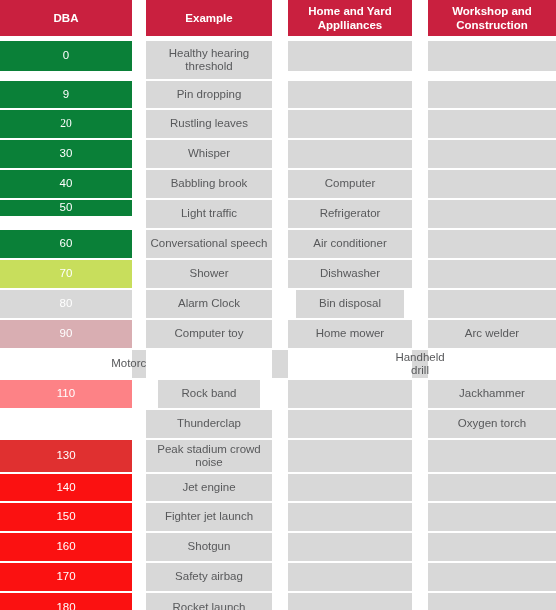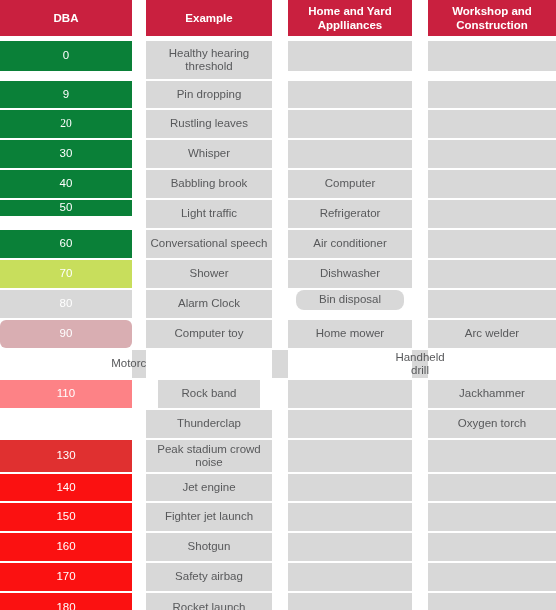--- a/index.html
+++ b/index.html
@@ -158,26 +158,26 @@
         <div class="gap"></div>
         <div class="cell txt-cell" style="height: 28px; margin: 1px 0px;">Dishwasher</div>
         <div class="gap"></div>
         <div class="cell empty-cell" style="height: 28px; margin: 1px 0px;"></div>
       </div>
       <div class="data-row">
         <div class="cell dba-cell" style="background: rgb(216, 216, 216); height: 28px; margin: 1px 0px;">80</div>
         <div class="gap"></div>
         <div class="cell txt-cell" style="height: 28px; margin: 1px 0px;">Alarm Clock</div>
         <div class="gap"></div>
-        <div class="cell txt-cell" style="height: 20px; margin: 1px 8px; border-radius: 8px;">Bin disposal</div>
-        <div class="gap"></div>
-        <div class="cell empty-cell" style="height: 28px; margin: 1px 0px;"></div>
-      </div>
-      <div class="data-row">
-        <div class="cell dba-cell" style="background: rgb(217, 174, 178); height: 28px; margin: 1px 0px; border-radius: 6px;">90</div>
+        <div class="cell txt-cell" style="height: 28px; margin: 1px 8px;">Bin disposal</div>
+        <div class="gap"></div>
+        <div class="cell empty-cell" style="height: 28px; margin: 1px 0px;"></div>
+      </div>
+      <div class="data-row">
+        <div class="cell dba-cell" style="background: rgb(217, 174, 178); height: 28px; margin: 1px 0px;">90</div>
         <div class="gap"></div>
         <div class="cell txt-cell" style="height: 28px; margin: 1px 0px;">Computer toy</div>
         <div class="gap"></div>
         <div class="cell txt-cell" style="height: 28px; margin: 1px 0px;">Home mower</div>
         <div class="gap"></div>
         <div class="cell txt-cell" style="height: 28px; margin: 1px 0px;">Arc welder</div>
       </div>
       <div class="data-row">
         <div class="gap"></div>
         <div class="cell txt-cell" style="height: 28px; margin: 1px 0px;">Motorcycle</div>

